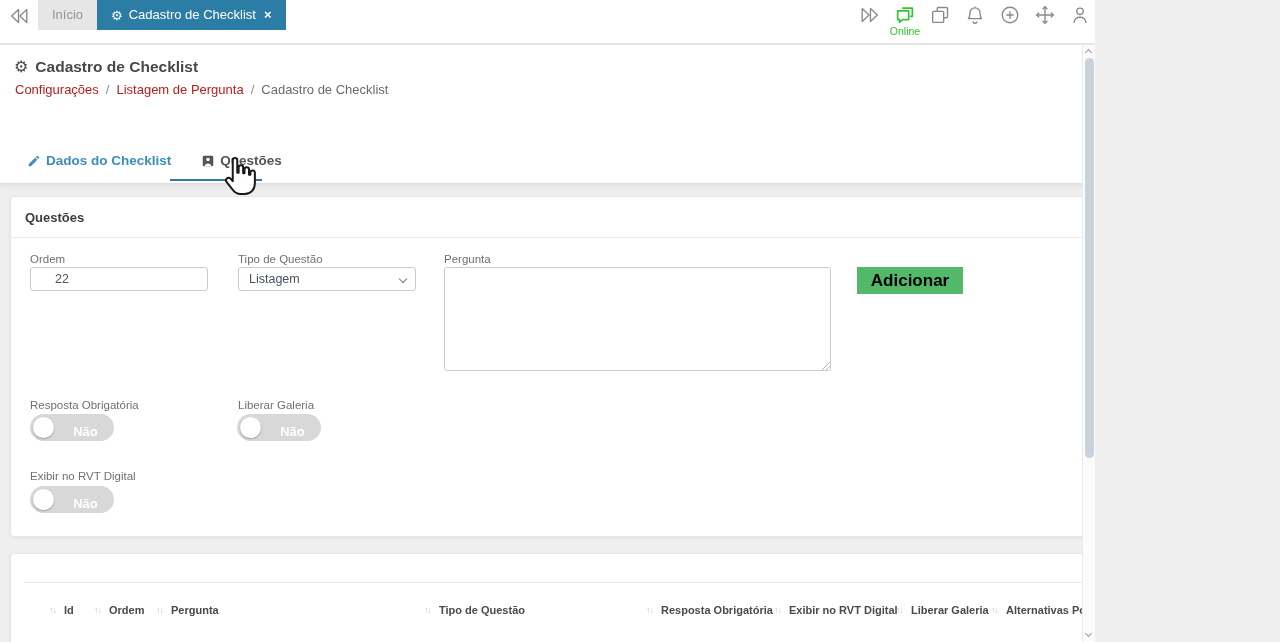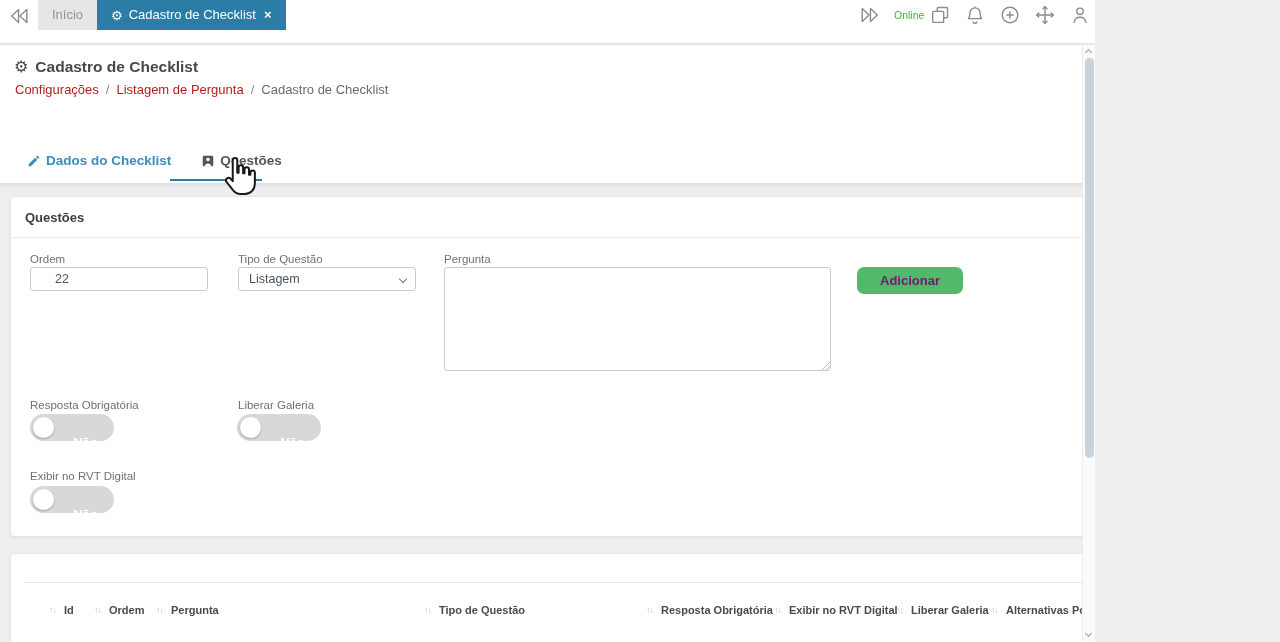--- a/index.html
+++ b/index.html
@@ -11,21 +11,21 @@
   .navbar { position:absolute; top:0; left:0; right:0; height:44px; background:#fff;
             border-bottom:1px solid #e2e2e2; box-shadow:0 1px 2px rgba(0,0,0,.04); z-index:30; }
   .nav-collapse { position:absolute; left:8px; top:5px; width:22px; height:22px; cursor:pointer; }
   .nav-tabs { position:absolute; left:38px; top:0; display:flex; height:30px; }
   .nav-tab { height:30px; line-height:30px; padding:0 14px; font-size:13px; color:#949494;
              background:#e6e6e6; cursor:pointer; white-space:nowrap; display:flex; align-items:center; gap:6px; }
   .nav-tab.active { background:#2b7da6; color:#fff; }
   .nav-tab .gear { font-size:13px; line-height:1; }
   .nav-tab .close-x { font-weight:bold; font-size:13px; margin-left:2px; cursor:pointer; }
   .nav-right { position:absolute; right:4px; top:4px; display:flex; gap:13px; align-items:flex-start; }
-  .nav-ico { width:22px; display:flex; flex-direction:row; align-items:center; cursor:pointer; }
+  .nav-ico { width:22px; display:flex; flex-direction:column; align-items:center; cursor:pointer; }
   .nav-ico svg { width:22px; height:22px; }
   .online-label { font-size:10.5px; color:#2ec52e; margin-top:-1px; }
 
   
   .page-head { position:absolute; top:45px; left:0; right:0; height:138px; background:#fff; z-index:5; }
   .page-title-row { position:absolute; left:14px; top:13px; display:flex; align-items:center; gap:7px; }
   .title-gear { font-size:16px; color:#4a4a4a; line-height:1; }
   .page-title { font-size:15.5px; font-weight:bold; color:#484848; }
   .breadcrumb { position:absolute; left:15px; top:37px; font-size:13px; color:#777; }
   .breadcrumb .crumb-link { color:#b91c1c; text-decoration:none; cursor:pointer; }
@@ -54,28 +54,28 @@
                font-family:"Liberation Sans","DejaVu Sans",sans-serif; }
   .sel { position:absolute; height:24px; border:1px solid #ccc; border-radius:3px; background:#fff;
          display:flex; align-items:center; padding:0 10px; font-size:12.5px; color:#47535e; cursor:pointer; }
   .sel .chev { position:absolute; right:9px; top:8px; width:6px; height:6px;
                border-left:1.5px solid #777; border-bottom:1.5px solid #777; transform:rotate(-45deg); }
   .txt-area { position:absolute; border:1px solid #ccc; border-radius:3px; resize:none; outline:none;
               font-family:"Liberation Sans","DejaVu Sans",sans-serif; font-size:12.5px; padding:6px 8px; color:#555; }
   .resize-grip { position:absolute; width:10px; height:10px; pointer-events:none;
       background:repeating-linear-gradient(135deg,transparent,transparent 2px,#b9b9b9 2px,#b9b9b9 3px); 
       clip-path:polygon(100% 0,100% 100%,0 100%); }
-  .btn-add { position:absolute; width:106px; height:27px; background:#53b96a; border:none; border-radius:7px;
-             color:#701a75; font-size:13px; font-weight:bold; cursor:pointer;
+  .btn-add { position:absolute; width:106px; height:27px; background:#53b96a; border:none; border-radius:0;
+             color:#000000; font-size:17px; font-weight:bold; cursor:pointer;
              font-family:"Liberation Sans","DejaVu Sans",sans-serif; }
 
   .toggle { position:absolute; width:84px; height:27px; background:#d8d8d8; border-radius:14px; cursor:pointer; }
   .toggle .knob { position:absolute; left:3px; top:3px; width:21px; height:21px; border-radius:50%;
                   background:#fff; box-shadow:0 1px 2px rgba(0,0,0,.28); }
-  .toggle .tg-text { position:absolute; left:27px; right:0; top:15px; height:27px; line-height:27px;
+  .toggle .tg-text { position:absolute; left:27px; right:0; top:4px; height:27px; line-height:27px;
                      text-align:center; color:#fff; font-size:13px; font-weight:bold; }
 
   
   .card-table { top:370px; height:290px; border-radius:4px 4px 0 0; }
   .table-divider { position:absolute; left:13px; right:13px; top:28px; height:1px; background:#e9e9e9; }
   .thead { position:absolute; left:0; top:50px; right:0; height:24px; }
   .th { position:absolute; top:0; display:flex; align-items:center; gap:8px; cursor:pointer; }
   .sort-glyph { font-size:9px; color:#c6c6c6; letter-spacing:-1px; }
   .th-label { font-size:11px; font-weight:bold; color:#4a4a4a; white-space:nowrap; }
 

